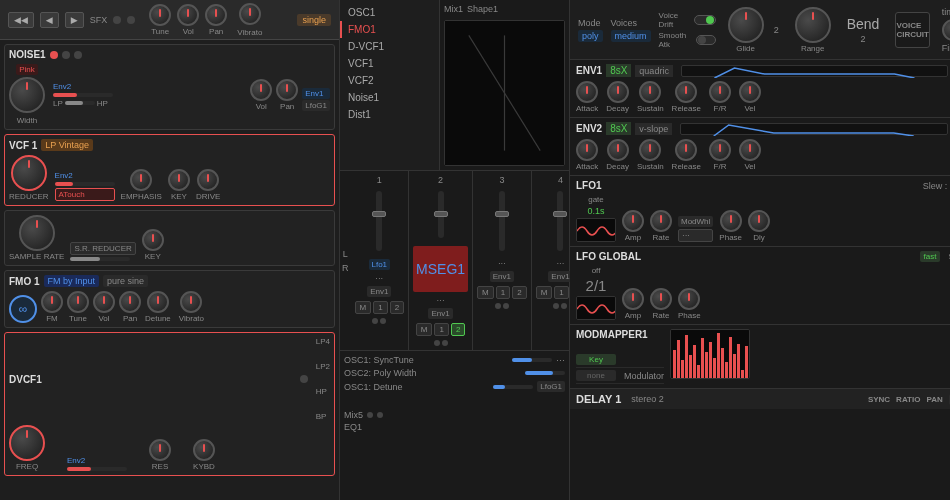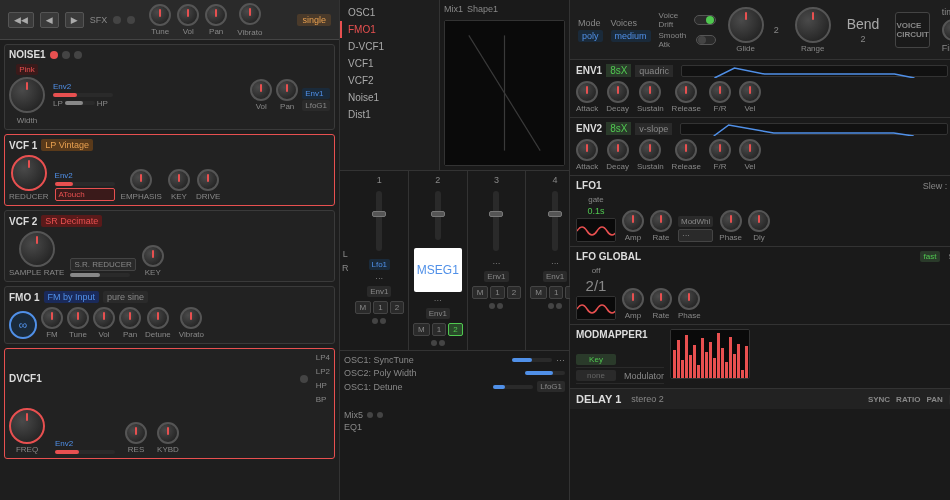--- a/index.html
+++ b/index.html
@@ -485,24 +485,20 @@
         <span class="knob-label">KEY</span>
       </div>
       <div class="knob-wrap">
         <div class="knob knob-sm"></div>
         <span class="knob-label">DRIVE</span>
       </div>
     </div>
   </div>
 
   <div class="module">
-    <div class="module-header">
-      <span class="module-title">VCF 2</span>
-      <span class="module-badge badge-red">SR Decimate</span>
-    </div>
     <div class="row" style="gap:6px; align-items:flex-end">
       <div class="knob-wrap">
         <div class="knob knob-lg"></div>
         <span class="knob-label">SAMPLE RATE</span>
       </div>
       <div style="display:flex; flex-direction:column; gap:2px; font-size:8px">
         <div class="mini-btn">S.R. REDUCER</div>
         <div class="prog-bar">
             <div class="prog-fill" style="width:50%; background:#888"></div>
           </div>
@@ -548,28 +544,28 @@
         <div class="knob knob-sm"></div>
         <span class="knob-label">Vibrato</span>
       </div>
     </div>
   </div>
 
   <div class="module" style="border-color:#e85050">
     <div class="module-header">
       <span class="module-title">DVCF1</span>
       <span class="led led-off" style="margin-left:auto"></span>
-      <div style="display:flex; flex-direction:column; gap:5px; margin-left:4px">
+      <div style="display:flex; flex-direction:column; gap:16px; margin-left:4px">
         <span style="font-size:8px; color:#888">LP4</span>
         <span style="font-size:8px; color:#888">LP2</span>
         <span style="font-size:8px; color:#888">HP</span>
         <span style="font-size:8px; color:#888">BP</span>
       </div>
     </div>
-    <div class="row" style="gap:10px; align-items:flex-end">
+    <div class="row" style="gap:22px; align-items:flex-end">
       <div class="knob-wrap">
         <div class="knob" style="width:36px; height:36px; border-color:#e85050"></div>
         <span class="knob-label">FREQ</span>
       </div>
       <div style="display:flex; flex-direction:column; gap:2px">
         <span style="font-size:8px; color:#5090e8">Env2</span>
         <div class="prog-bar">
             <div class="prog-fill" style="width:40%"></div>
           </div>
       </div>
@@ -640,21 +636,21 @@
           <span class="led led-off" style="width:6px;height:6px"></span>
           <span class="led led-off" style="width:6px;height:6px"></span>
         </div>
       </div>
       <div class="channel-strip">
         <span class="ch-num">2</span>
         <div class="fader-track">
           <div class="fader-thumb"></div>
         </div>
         <div style="display:flex; gap:2px; margin-top:2px">
-          <span style="font-size:12px; background:#ffffff; color:#5090e8; padding:15px 3px; border-radius:2px">MSEG1</span>
+          <span style="font-size:14px; background:#7f1d1d; color:#5090e8; padding:15px 3px; border-radius:2px">MSEG1</span>
         </div>
         <div style="font-size:8px; color:#888; margin-top:2px">···</div>
         <span style="font-size:8px; background:#2a2a2a; color:#888; padding:1px 3px; border-radius:2px; margin-top:1px">Env1</span>
         <div class="row" style="gap:2px; margin-top:2px">
           <span class="toggle-btn">M</span>
           <span class="toggle-btn">1</span>
           <span class="toggle-btn" style="background:#2a4a2a; color:#50c850; border-color:#50c850">2</span>
         </div>
         <div class="row" style="gap:2px; margin-top:2px">
           <span class="led led-off" style="width:6px;height:6px"></span>

